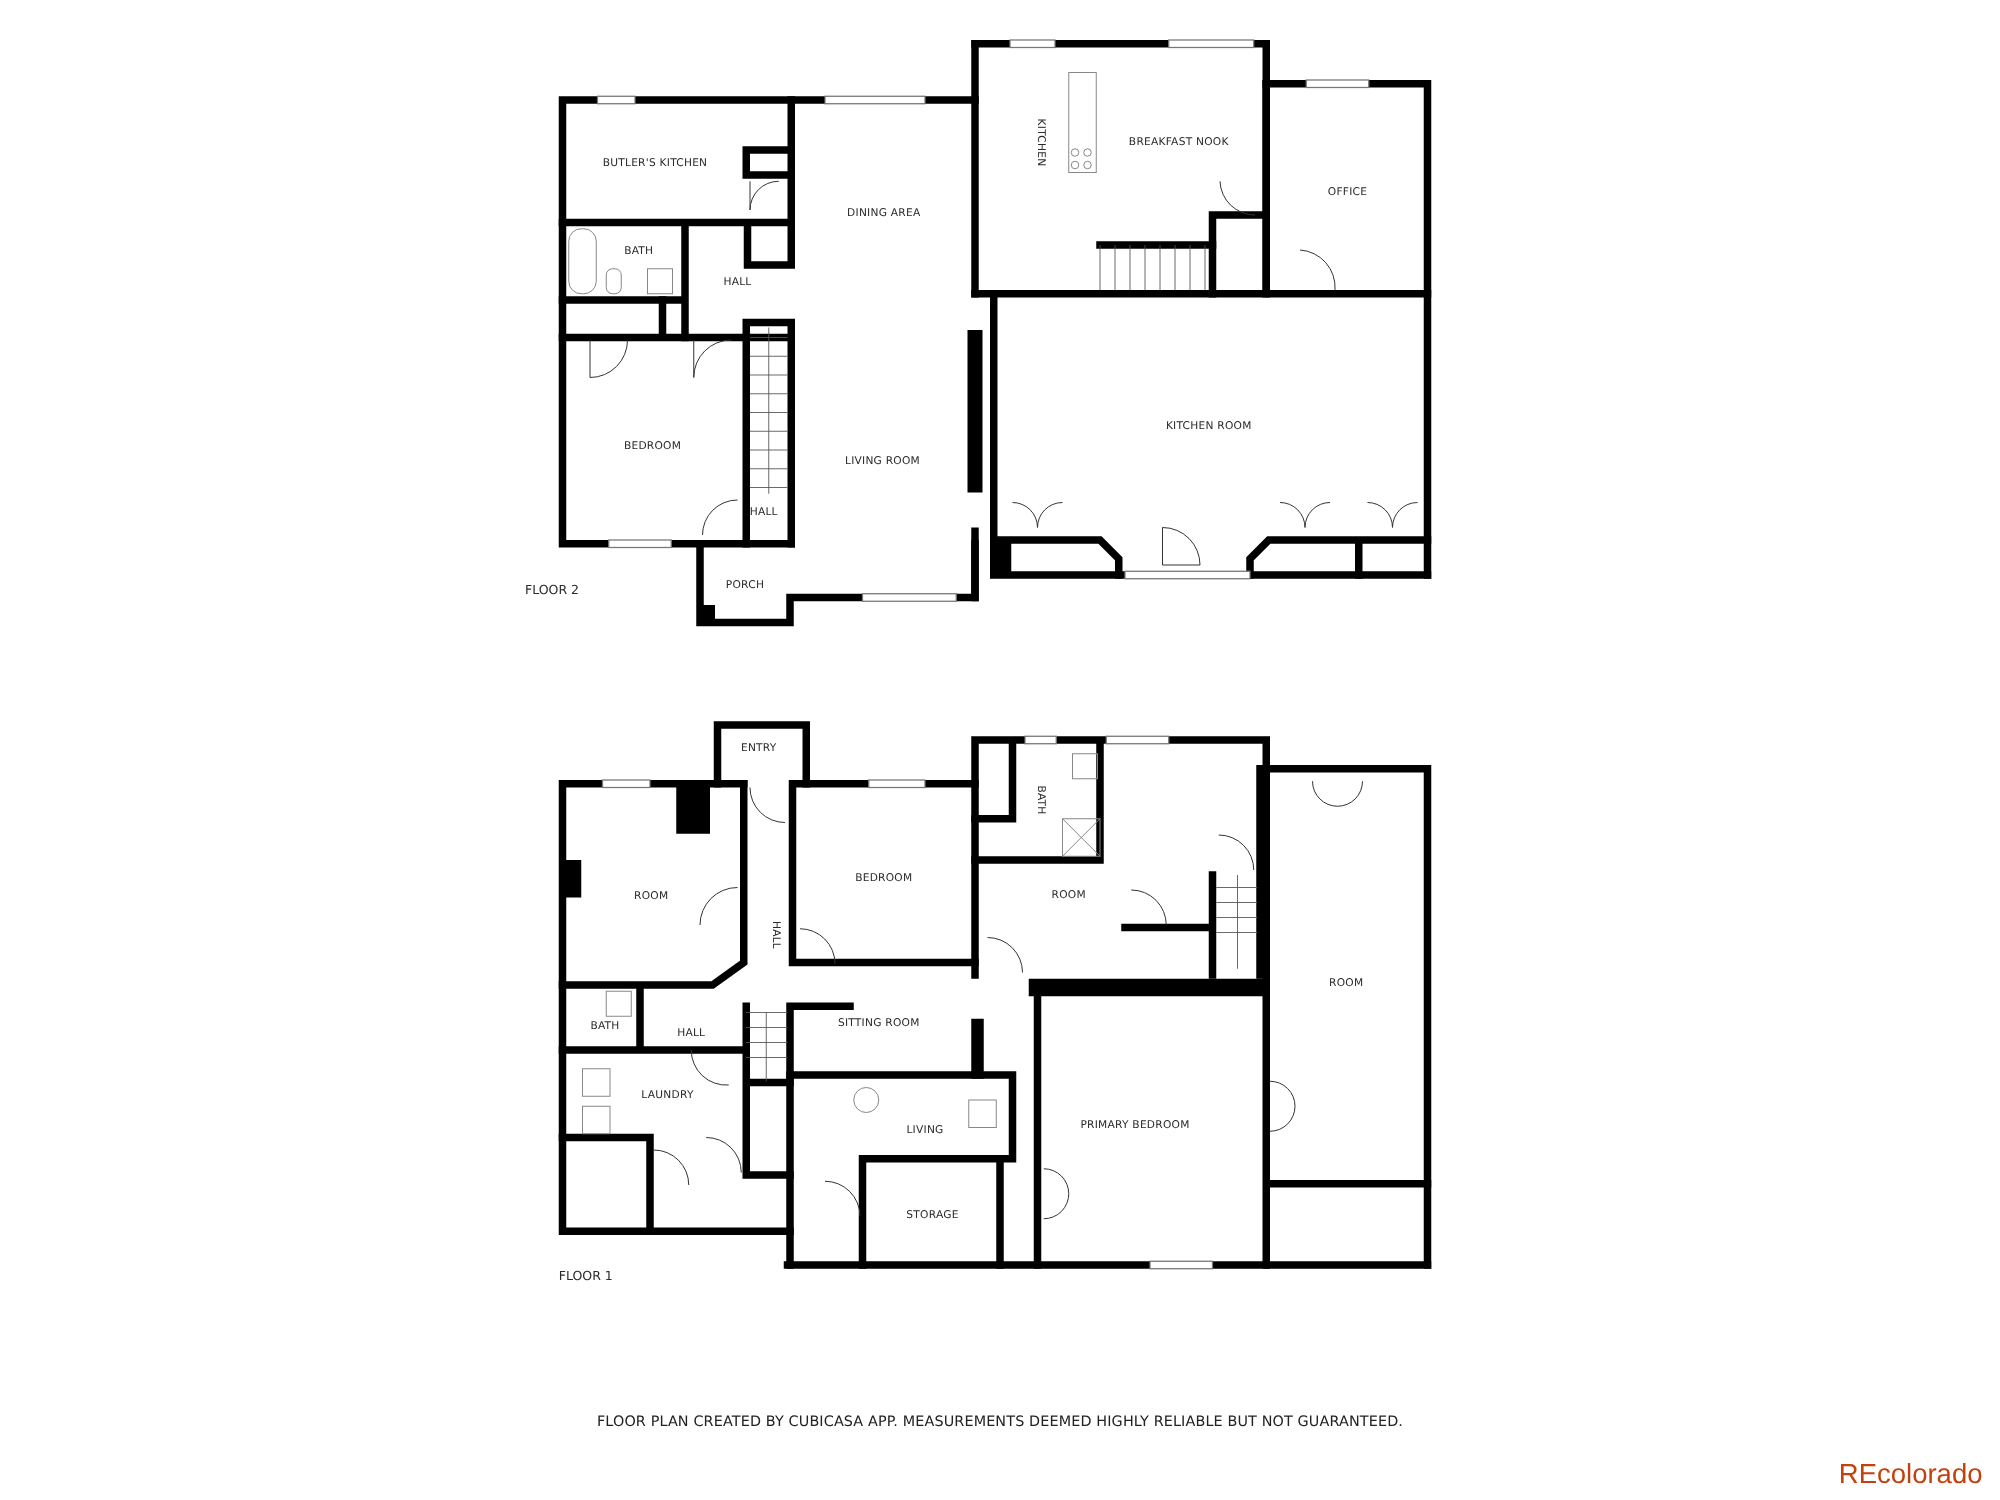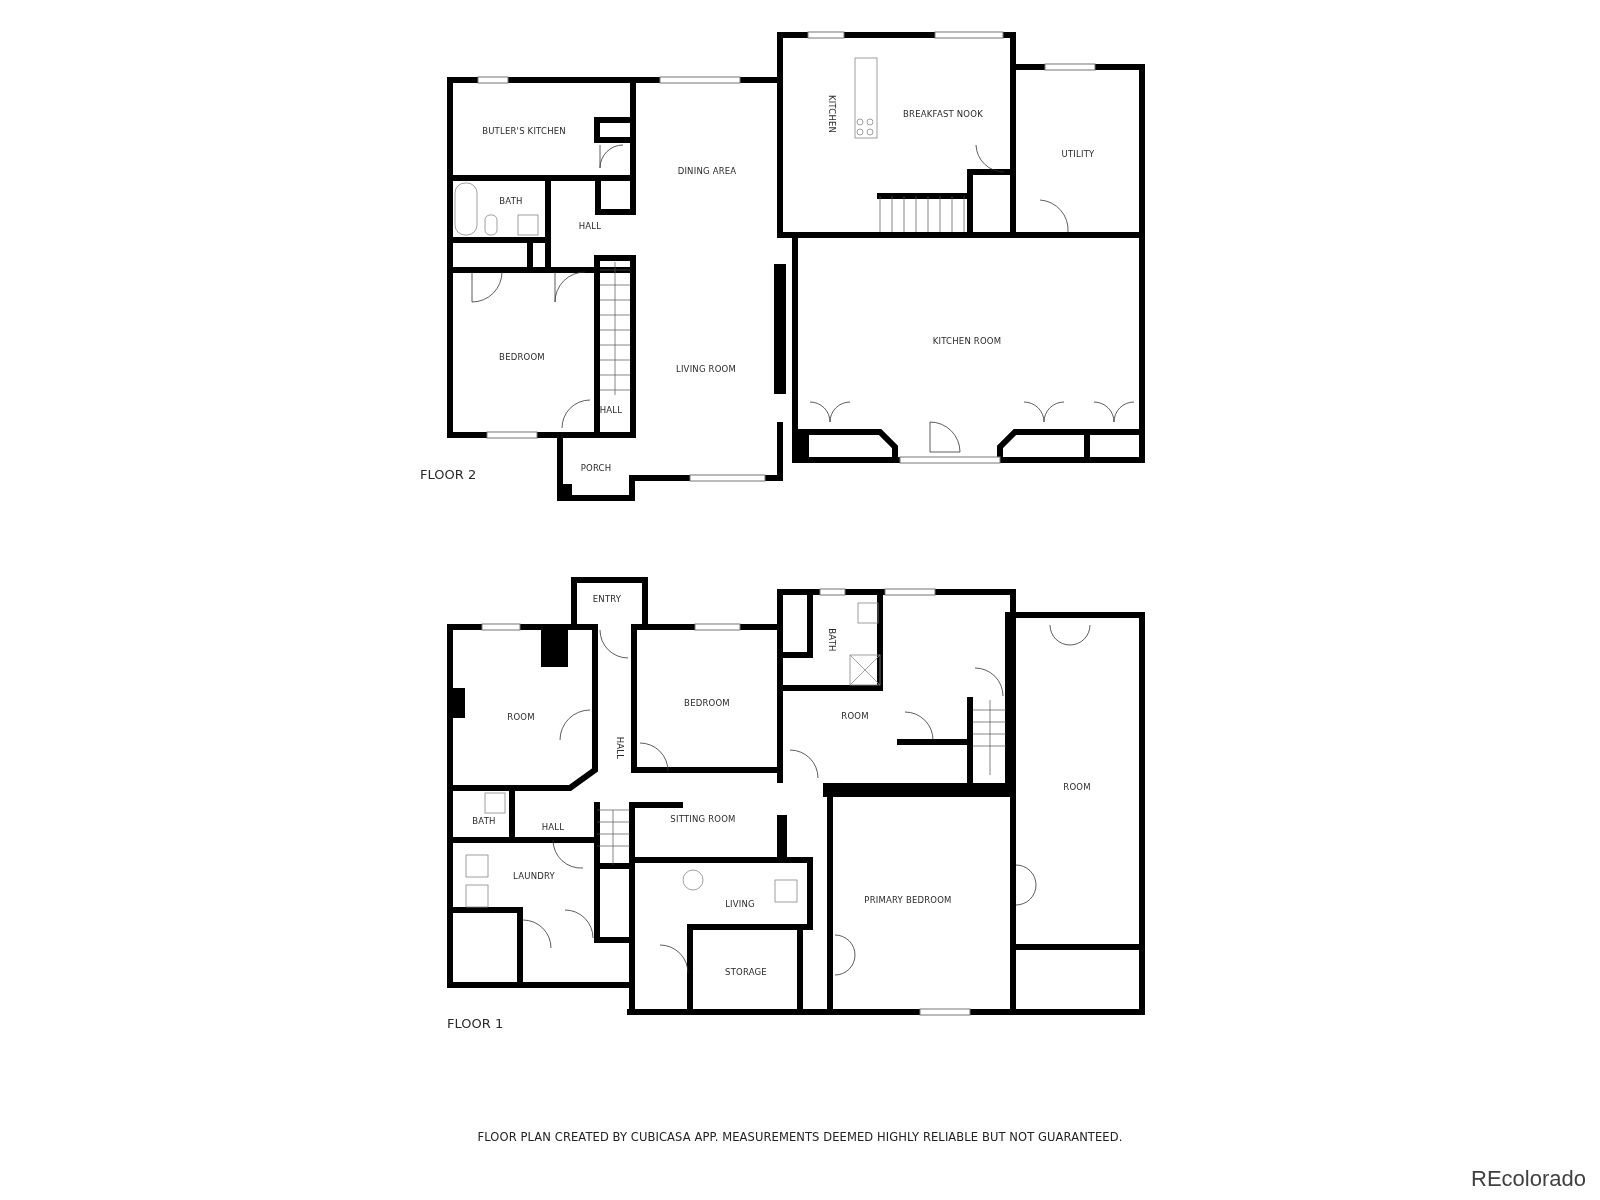--- a/index.html
+++ b/index.html
@@ -2,25 +2,25 @@
 <html><head>
   <meta charset="utf-8">
   <style>
     html, body { margin: 0; padding: 0; background: #ffffff; }
     body { width: 1600px; height: 1200px; position: relative; overflow: hidden;
            font-family: "DejaVu Sans", "Liberation Sans", sans-serif; color: #222; }
     svg#plan { position: absolute; left: 0; top: 0; }
     .lbl { position: absolute; font-size: 8.5px; letter-spacing: 0.2px; color: #2a2a2a;
            white-space: nowrap; transform: translate(-50%, -50%); }
     .lbl.vert { transform: translate(-50%, -50%) rotate(90deg); }
-    .floor-lbl { position: absolute; font-size: 13px; color: #2a2a2a; }
+    .floor-lbl { position: absolute; font-size: 10px; color: #2a2a2a; }
     .disclaimer { position: absolute; left: 0; width: 1600px; top: 1130px; text-align: center;
                   font-size: 11.5px; color: #222; letter-spacing: 0.1px; }
     .brand { position: absolute; right: 14px; top: 1166px; font-family: "Liberation Sans", sans-serif;
-             font-size: 22px; color: #404040; }
+             font-size: 22px; color: #c2410c; }
   </style>
 </head>
 <body>
 
 <svg id="plan" width="1600" height="1200" viewBox="0 0 1600 1200" xmlns="http://www.w3.org/2000/svg">
   <g stroke="#000" stroke-width="6" fill="none" stroke-linecap="square">
 
     <path d="M450 80 H780 M450 80 V435 H560 M560 435 V498 H632 M632 498 V478 H672 V478 H780 V435"></path>
 
     <path d="M450 178 H633 M633 80 V210 M597 120 H633 M597 120 V140 H633"></path>
@@ -141,21 +141,21 @@
     <circle cx="693" cy="880" r="10"></circle>
     <rect x="775" y="880" width="22" height="22"></rect>
     <rect x="485" y="793" width="20" height="20"></rect>
   </g>
 </svg>
 
 <div class="lbl" style="left:524px;top:131px">BUTLER'S KITCHEN</div>
 <div class="lbl" style="left:707px;top:171px">DINING AREA</div>
 <div class="lbl vert" style="left:832px;top:114px">KITCHEN</div>
 <div class="lbl" style="left:943px;top:114px">BREAKFAST NOOK</div>
-<div class="lbl" style="left:1078px;top:154px">UTILITY</div>
+<div class="lbl" style="left:1078px;top:154px">OFFICE</div>
 <div class="lbl" style="left:511px;top:201px">BATH</div>
 <div class="lbl" style="left:590px;top:226px">HALL</div>
 <div class="lbl" style="left:522px;top:357px">BEDROOM</div>
 <div class="lbl" style="left:706px;top:369px">LIVING ROOM</div>
 <div class="lbl" style="left:967px;top:341px">KITCHEN ROOM</div>
 <div class="lbl" style="left:611px;top:410px">HALL</div>
 <div class="lbl" style="left:596px;top:468px">PORCH</div>
 <div class="floor-lbl" style="left:420px;top:467px">FLOOR 2</div>
 
 <div class="lbl" style="left:607px;top:599px">ENTRY</div>

